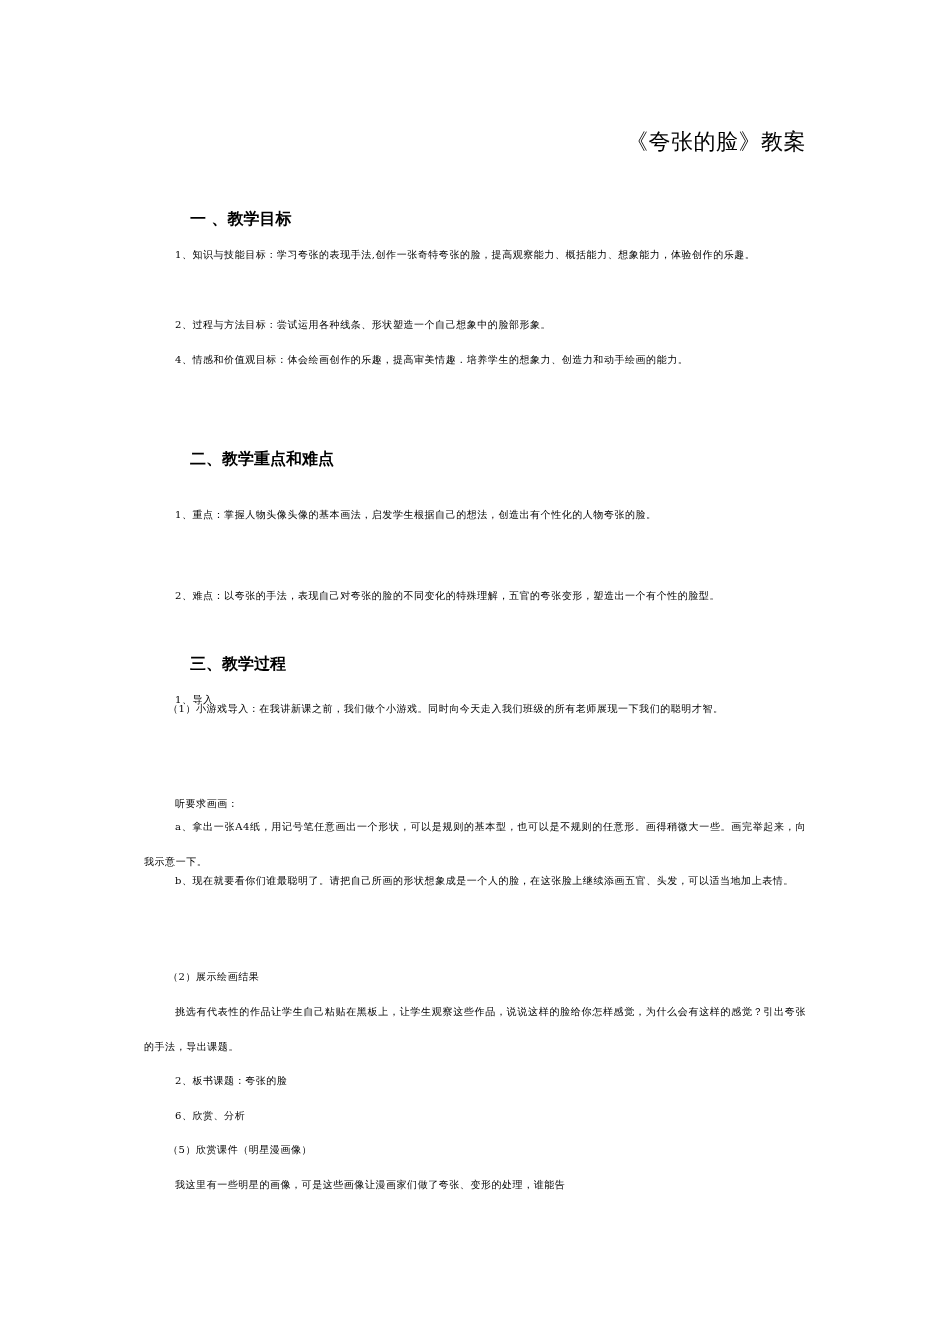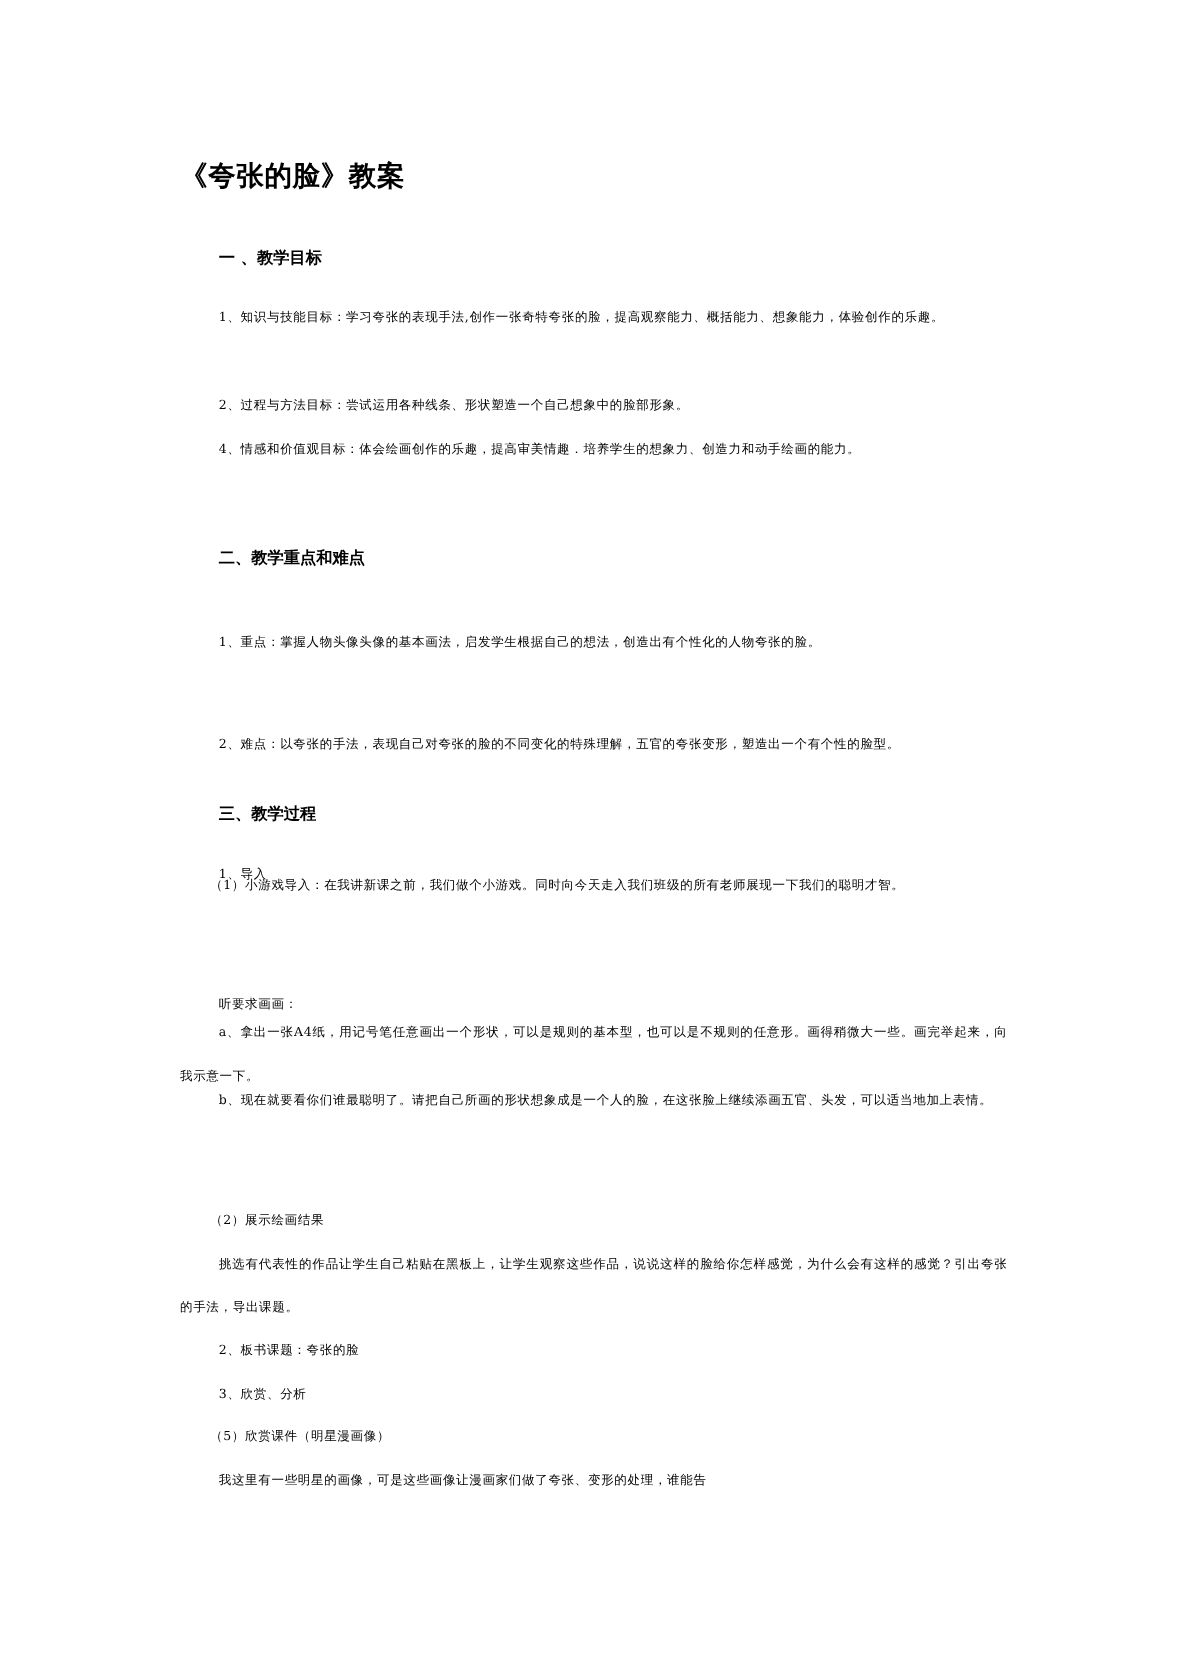--- a/index.html
+++ b/index.html
@@ -1,23 +1,23 @@
 <!DOCTYPE html>
 <html><head>
 <meta charset="utf-8">
 <style>
   html, body { margin: 0; padding: 0; background: #ffffff; }
   body { width: 950px; height: 1344px; position: relative; overflow: hidden;
          font-family: "DejaVu Serif", "Liberation Serif", serif; color: #000; }
   .page { position: absolute; left: 144px; top: 0; width: 662px; }
-  .title { position: absolute; left: 0; width: 662px; top: 127px; text-align: left;
-           font-family: "DejaVu Sans", "Liberation Sans", sans-serif; font-weight: bold;
+  .title { position: absolute; left: 0; width: 662px; top: 127px; text-align: right;
+           font-family: "DejaVu Sans", "Liberation Sans", sans-serif; font-weight: normal;
            font-size: 22px; line-height: 30px; letter-spacing: 0.5px; }
-  .h { position: absolute; left: 31px; font-family: "DejaVu Sans", "Liberation Sans", sans-serif;
-       font-weight: bold; font-size: 13px; line-height: 26px; }
+  .h { position: absolute; left: 46px; font-family: "DejaVu Sans", "Liberation Sans", sans-serif;
+       font-weight: bold; font-size: 16px; line-height: 26px; margin-top: 12px; }
   .p { position: absolute; left: 0; width: 662px; font-size: 10px; line-height: 34.5px;
        text-align: justify; text-indent: 31px; letter-spacing: 0.55px; }
   .p.noind { text-indent: 24px; }
 </style>
 </head>
 <body>
 
 <div class="page">
   <div class="title">《夸张的脸》教案</div>
 
@@ -32,16 +32,16 @@
 
   <div class="h" style="top:639px">三、教学过程</div>
   <div class="p" style="top:683px">1、导入</div>
   <div class="p noind" style="top:692px">（1）小游戏导入：在我讲新课之前，我们做个小游戏。同时向今天走入我们班级的所有老师展现一下我们的聪明才智。</div>
   <div class="p" style="top:787px">听要求画画：</div>
   <div class="p" style="top:810px">a、拿出一张A4纸，用记号笔任意画出一个形状，可以是规则的基本型，也可以是不规则的任意形。画得稍微大一些。画完举起来，向我示意一下。</div>
   <div class="p" style="top:864px">b、现在就要看你们谁最聪明了。请把自己所画的形状想象成是一个人的脸，在这张脸上继续添画五官、头发，可以适当地加上表情。</div>
   <div class="p noind" style="top:960px">（2）展示绘画结果</div>
   <div class="p" style="top:995px">挑选有代表性的作品让学生自己粘贴在黑板上，让学生观察这些作品，说说这样的脸给你怎样感觉，为什么会有这样的感觉？引出夸张的手法，导出课题。</div>
   <div class="p" style="top:1064px">2、板书课题：夸张的脸</div>
-  <div class="p" style="top:1099px">3、欣赏、分析</div>
+  <div class="p" style="top:1099px">6、欣赏、分析</div>
   <div class="p noind" style="top:1133px">（5）欣赏课件（明星漫画像）</div>
   <div class="p" style="top:1168px">我这里有一些明星的画像，可是这些画像让漫画家们做了夸张、变形的处理，谁能告</div>
 </div>
 
 </body></html>

